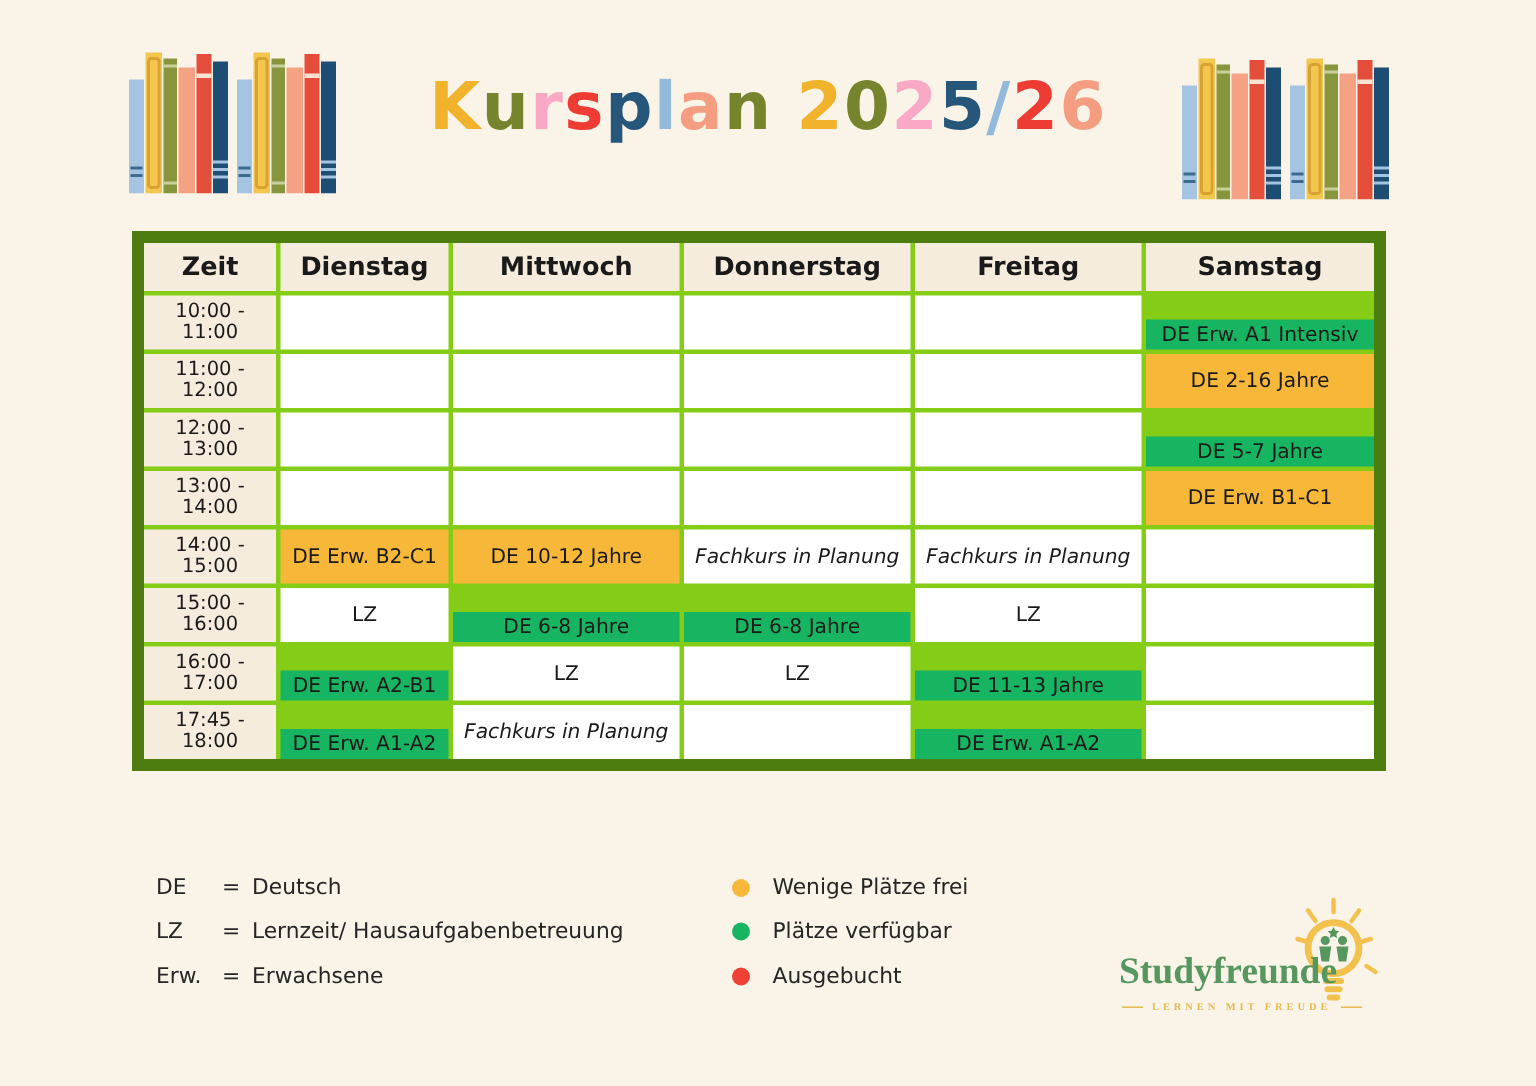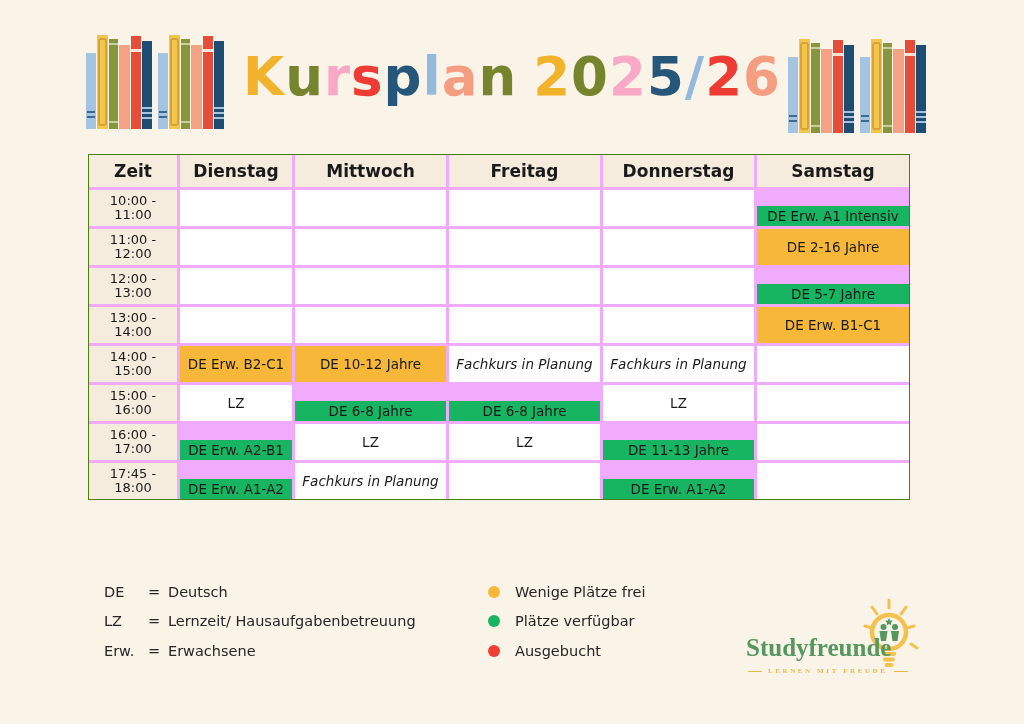--- a/index.html
+++ b/index.html
@@ -13,34 +13,34 @@
   }
 
   
   .books { position:absolute; top:33px; display:flex; gap:6px; }
   .books.left  { left:86px;  }
   .books.right { left:788px; top:37px; }
 
   .page-title {
     position:absolute; top:46px; left:0; width:100%;
     text-align:center;
-    font-size:53px; font-weight:bold; letter-spacing:1px;
+    font-size:44px; font-weight:bold; letter-spacing:1px;
     white-space:nowrap;
   }
   .page-title span { display:inline-block; }
 
   
   .schedule {
     position:absolute; left:88px; top:154px;
     display:grid;
     grid-template-columns:88px 112px 151px 151px 151px 152px;
     grid-template-rows:32px repeat(8, 36px);
     gap:3px;
-    background:#f0abfc;
-    border:1px solid #4d7c0f;
+    background:#84cc16;
+    border:8px solid #4d7c0f;
   }
   .cell {
     display:flex; align-items:center; justify-content:center;
     background:#ffffff;
     font-size:13.5px;
     text-align:center;
     line-height:1.1;
     padding:0 3px;
   }
   .cell.head { background:var(--c-headerBg); font-weight:bold; font-size:17px; }
@@ -121,22 +121,22 @@
       <use href="#bookgroup"></use>
     </svg>
 </div>
 
 <h1 class="page-title"><span style="color: rgb(240, 179, 43);">K</span><span style="color: rgb(118, 132, 45);">u</span><span style="color: rgb(249, 169, 198);">r</span><span style="color: rgb(238, 59, 51);">s</span><span style="color: rgb(39, 86, 123);">p</span><span style="color: rgb(147, 186, 221);">l</span><span style="color: rgb(245, 157, 129);">a</span><span style="color: rgb(118, 132, 45);">n</span><span style="width: 16px;">&nbsp;</span><span style="color: rgb(240, 179, 43);">2</span><span style="color: rgb(118, 132, 45);">0</span><span style="color: rgb(249, 169, 198);">2</span><span style="color: rgb(39, 86, 123);">5</span><span style="color: rgb(147, 186, 221);">/</span><span style="color: rgb(238, 59, 51);">2</span><span style="color: rgb(245, 157, 129);">6</span></h1>
 
 <div class="schedule">
     <div class="cell head">Zeit</div>
     <div class="cell head">Dienstag</div>
     <div class="cell head">Mittwoch</div>
+    <div class="cell head">Donnerstag</div>
     <div class="cell head">Freitag</div>
-    <div class="cell head">Donnerstag</div>
     <div class="cell head">Samstag</div>
     <div class="cell time">10:00 - 11:00</div>
     <div class="cell slot empty"></div>
     <div class="cell slot empty"></div>
     <div class="cell slot empty"></div>
     <div class="cell slot empty"></div>
     <div class="cell slot available">DE Erw. A1 Intensiv</div>
     <div class="cell time">11:00 - 12:00</div>
     <div class="cell slot empty"></div>
     <div class="cell slot empty"></div>

